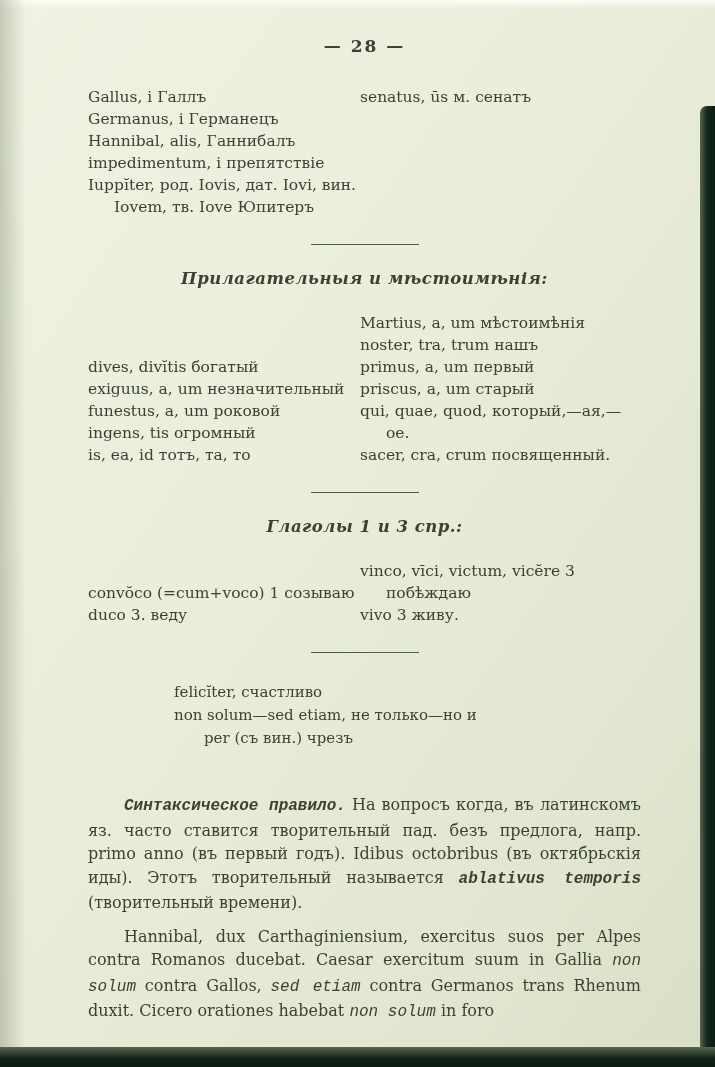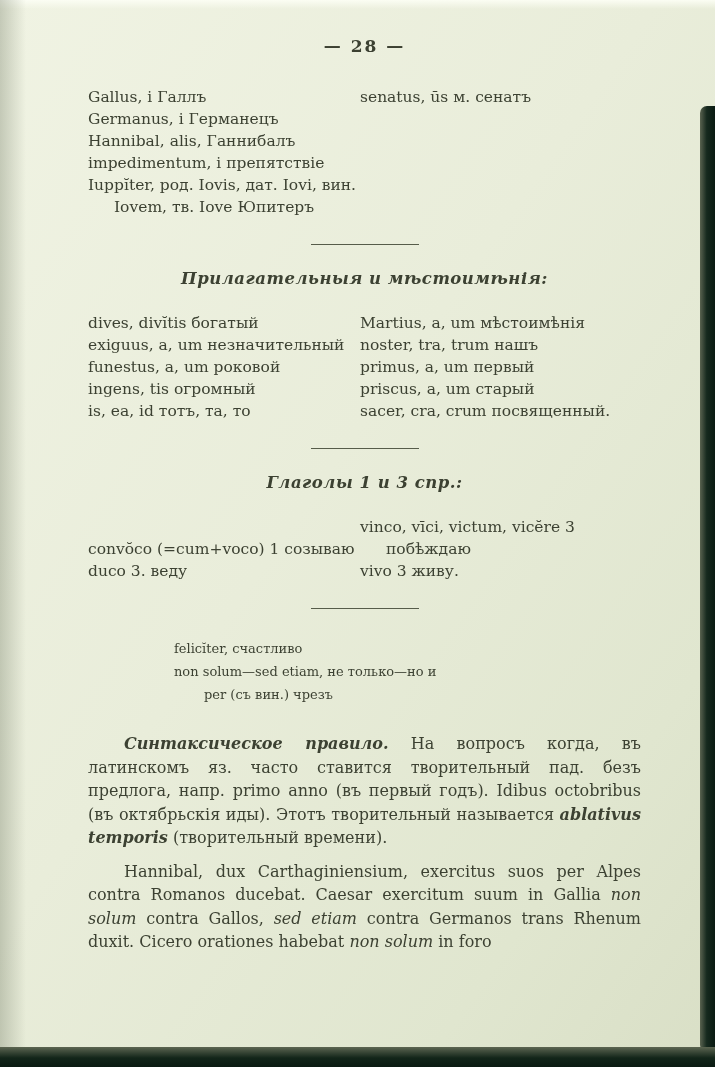--- a/index.html
+++ b/index.html
@@ -63,33 +63,33 @@
   .heading {
     font-style: italic;
     font-weight: 600;
     font-size: 16.5px;
     text-align: center;
     letter-spacing: 0.5px;
     margin: 0 0 2px 0;
   }
   .heading + .vocab { margin-top: 24px; align-items: flex-end; }
   .misc {
-    margin: 28px 0 26px 86px;
-    font-size: 13px;
+    margin: 28px 0 43px 86px;
+    font-size: 15px;
     line-height: 23px;
   }
   .misc .indent { padding-left: 30px; }
   .para {
     margin: 10px 0 0 0;
     font-size: 16px;
     line-height: 23.5px;
     text-align: justify;
     text-indent: 36px;
   }
-  .para em { font-style: italic; }
+  .para em { font-style: italic; font-family: Liberation Mono, monospace; }
   .para.p1 em { font-weight: 600; }
 </style>
 </head>
 <body>
 
 <div class="stage">
   <div class="page">
     <div class="inner">
 
       <div class="pageno">— 28 —</div>
@@ -117,20 +117,21 @@
           <li>exiguus, a, um незначительный</li>
           <li>funestus, a, um роковой</li>
           <li>ingens, tis огромный</li>
           <li>is, ea, id тотъ, та, то</li>
         </ul>
         <ul class="colR">
           <li>Martius, a, um мѣстоимѣнія</li>
           <li>noster, tra, trum нашъ</li>
           <li>primus, a, um первый</li>
           <li>priscus, a, um старый</li>
+          <li>qui, quae, quod, который,—ая,—ое.</li>
           <li>sacer, cra, crum посвященный.</li>
         </ul>
       </section>
 
       <hr class="sep">
 
       <h3 class="heading">Глаголы 1 и 3 спр.:</h3>
 
       <section class="vocab">
         <ul class="colL">

